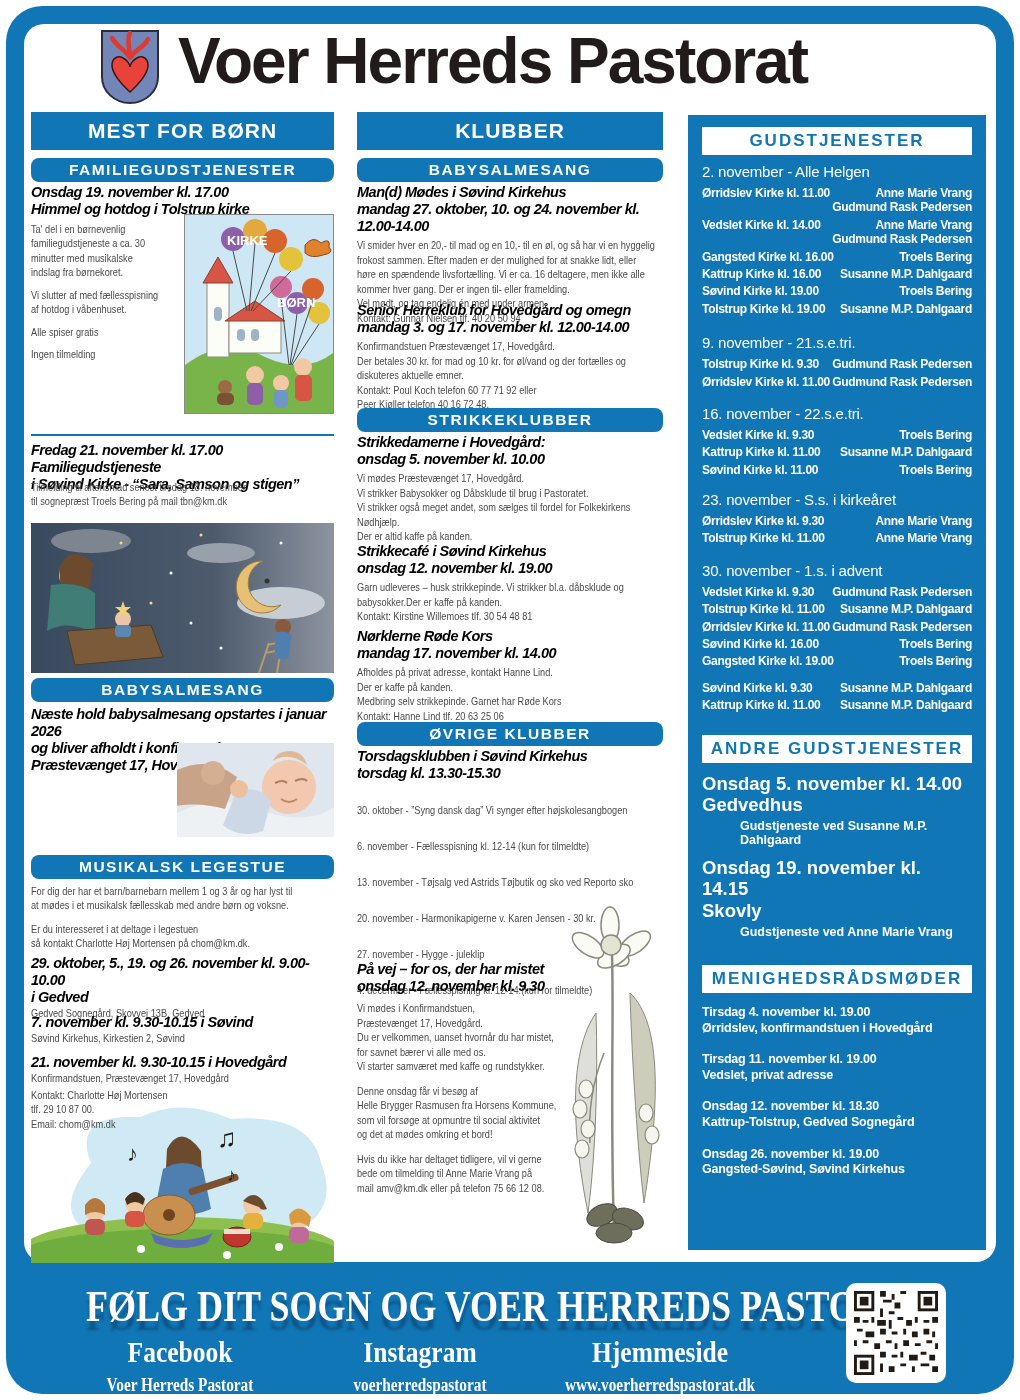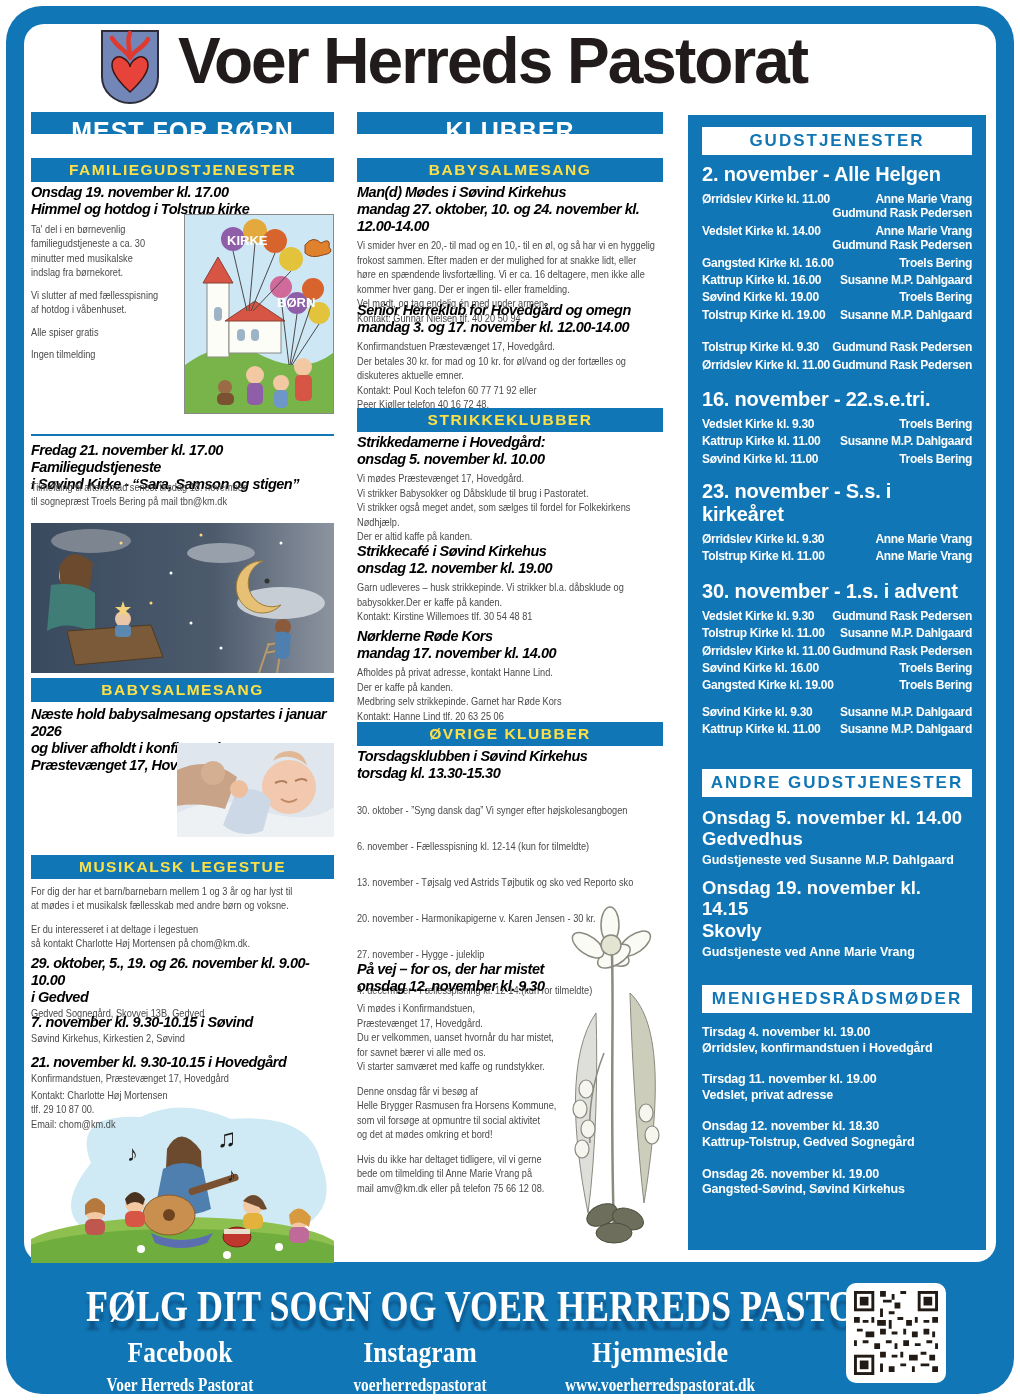--- a/index.html
+++ b/index.html
@@ -8,51 +8,51 @@
   .page{position:absolute;inset:0;overflow:hidden;}
   .frame{position:absolute;left:6px;top:6px;width:1008px;height:1388px;
          background:#1176b5;border-radius:36px;}
   .card{position:absolute;left:24px;top:24px;width:972px;height:1238px;
         background:#ffffff;border-radius:20px;}
   
   .logo{position:absolute;left:100px;top:28px;width:60px;height:78px;}
   .main-title{position:absolute;left:178px;top:24px;width:760px;
     font-size:64px;font-weight:bold;letter-spacing:-2px;color:#221b1c;white-space:nowrap;}
   
-  .colhead{position:absolute;height:22px;line-height:38px;background:#1176b5;color:#fff;
-    font-weight:bold;font-size:25px;text-align:center;letter-spacing:1px;}
+  .colhead{position:absolute;height:38px;line-height:38px;background:#1176b5;color:#fff;
+    font-weight:bold;font-size:21px;text-align:center;letter-spacing:1px;}
   .colhead.c1{left:31px;top:112px;width:303px;}
   .colhead.c2{left:357px;top:112px;width:306px;}
   
   .col{position:absolute;top:158px;}
   .col1{left:31px;width:303px;height:1105px;}
   .col2{left:357px;width:306px;height:1105px;}
   .bar{position:absolute;left:0;width:100%;height:24px;line-height:24px;background:#1176b5;
-       color:#fde047;font-weight:bold;font-size:15.5px;text-align:center;letter-spacing:1.5px;}
+       color:#ffffff;font-weight:bold;font-size:15.5px;text-align:center;letter-spacing:1.5px;border-radius:8px;}
   .h{font-size:14.5px;font-weight:bold;font-style:italic;color:#000000;line-height:1.18;
      letter-spacing:-0.5px;white-space:pre-line;}
   .b{font-size:11.5px;color:#4a4a4a;line-height:1.26;white-space:pre-line;}
   .cond{width:125%;transform:scaleX(0.8);transform-origin:0 0;}
   .abs{position:absolute;left:0;}
   .divider{position:absolute;left:0;top:276px;width:303px;border-top:2.5px solid #1176b5;}
   .imgbox{position:absolute;overflow:hidden;}
   .imgbox svg{display:block;width:100%;height:100%;}
   
   .panel{position:absolute;left:688px;top:115px;width:298px;height:1135px;background:#1176b5;
          padding:12px 14px;box-sizing:border-box;}
   .pbox{background:#fff;color:#1176b5;font-weight:bold;font-size:17px;text-align:center;
         letter-spacing:2px;padding:4px 0;}
   .psec{margin-top:14px;}
-  .psec-h{color:#fff;font-weight:bold;font-size:20px;letter-spacing:-0.2px;margin-bottom:6px;}
+  .psec-h{color:#fff;font-weight:normal;font-size:15px;letter-spacing:-0.2px;margin-bottom:6px;}
   .row{display:flex;justify-content:space-between;color:#fff;font-weight:bold;font-size:12px;
        line-height:1.2;margin-bottom:3px;letter-spacing:-0.3px;}
   .row .pa{text-align:right;white-space:pre-line;}
   .andre-item{margin-top:10px;}
   .andre-h{color:#fff;font-weight:bold;font-size:18.5px;line-height:1.15;white-space:pre-line;}
-  .andre-d{color:#fff;font-weight:bold;font-size:12.5px;margin-top:4px;}
+  .andre-d{color:#fff;font-weight:bold;font-size:12.5px;margin-top:4px;margin-left:38px;}
   .rad-item{color:#fff;font-weight:bold;font-size:12.5px;line-height:1.25;white-space:pre-line;
             margin-bottom:16px;letter-spacing:-0.2px;}
   
   .f-headline{position:absolute;left:0;top:1280px;width:860px;text-align:center;
     font-family:"Liberation Serif",serif;font-weight:bold;font-size:45px;color:#fff;
     transform:scaleX(0.8);transform-origin:50% 0;white-space:nowrap;
     text-shadow:0 9px 3px rgba(9,52,94,0.5);}
   .f-link{position:absolute;top:1336px;text-align:center;color:#fff;
     font-family:"Liberation Serif",serif;font-weight:bold;transform:scaleX(0.85);transform-origin:50% 0;}
   .f-label{font-size:30px;line-height:1.05;}
@@ -391,20 +391,21 @@
           <span class="ch">Søvind Kirke kl. 19.00</span>
           <span class="pa">Troels Bering</span>
         </div>
       <div class="row">
           <span class="ch">Tolstrup Kirke kl. 19.00</span>
           <span class="pa">Susanne M.P. Dahlgaard</span>
         </div>
     </div>
 
     <div class="psec" style="margin-top:18px;">
+      <div class="psec-h">9. november - 21.s.e.tri.</div>
       <div class="row">
           <span class="ch">Tolstrup Kirke kl. 9.30</span>
           <span class="pa">Gudmund Rask Pedersen</span>
         </div>
       <div class="row">
           <span class="ch">Ørridslev Kirke kl. 11.00</span>
           <span class="pa">Gudmund Rask Pedersen</span>
         </div>
     </div>
 
@@ -464,21 +465,21 @@
       <div class="row">
           <span class="ch">Søvind Kirke kl. 9.30</span>
           <span class="pa">Susanne M.P. Dahlgaard</span>
         </div>
       <div class="row">
           <span class="ch">Kattrup Kirke kl. 11.00</span>
           <span class="pa">Susanne M.P. Dahlgaard</span>
         </div>
     </div>
 
-    <div class="pbox" style="margin-top:32px;">ANDRE GUDSTJENESTER</div>
+    <div class="pbox" style="margin-top:22px;">ANDRE GUDSTJENESTER</div>
     <div class="andre-item">
       <div class="andre-h">Onsdag 5. november kl. 14.00
 Gedvedhus</div>
       <div class="andre-d">Gudstjeneste ved Susanne M.P. Dahlgaard</div>
     </div>
     <div class="andre-item">
       <div class="andre-h">Onsdag 19. november kl. 14.15
 Skovly</div>
       <div class="andre-d">Gudstjeneste ved Anne Marie Vrang</div>
     </div>

